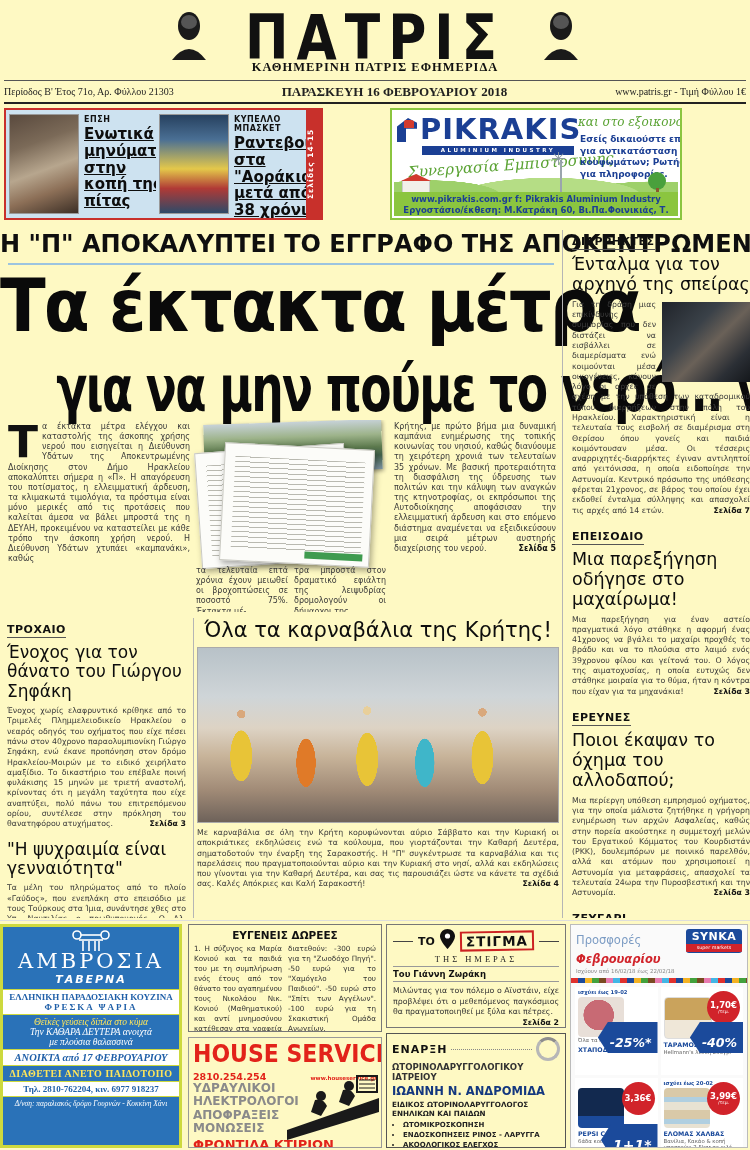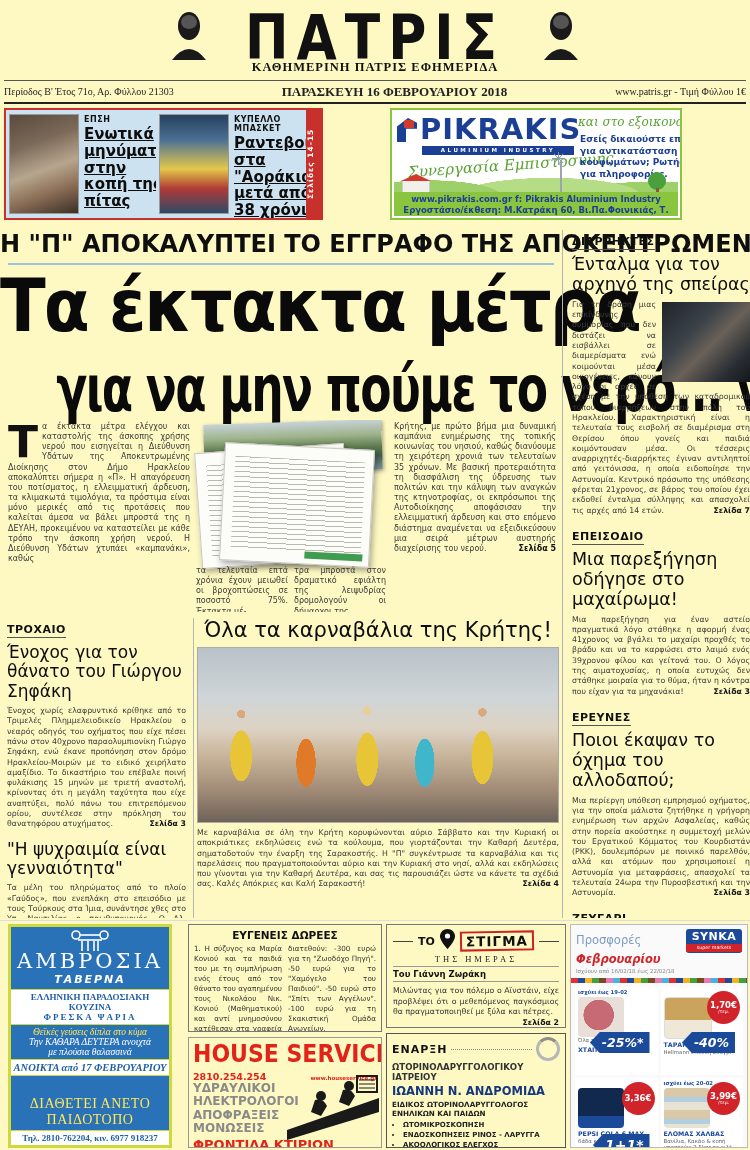--- a/index.html
+++ b/index.html
@@ -119,34 +119,34 @@
       radial-gradient(ellipse 18px 44px at 79% 63%,#e8c437 0 60%,transparent 61%),
       radial-gradient(circle 7px at 12% 38%,#d9a87c 0 60%,transparent 61%),
       radial-gradient(circle 7px at 47% 36%,#e8cf9a 0 60%,transparent 61%),
       radial-gradient(circle 7px at 79% 37%,#d9a87c 0 60%,transparent 61%),
       linear-gradient(180deg,#b8c2c8 0%,#cfd5d8 28%,#ddd3c4 46%,#c8b49a 62%,#a08a76 82%,#6e625a 100%);}
   .car-cap{font-size:7.8px;line-height:1.32;text-align:justify;color:#3a3a3a;margin-top:5px;}
 
   
   .bottom{position:absolute;top:920px;left:0;width:750px;height:230px;border-top:1px solid #ddd;}
 
-  .ambrosia{position:absolute;left:8px;top:3px;width:164px;height:224px;background:#2a72b8;
+  .ambrosia{position:absolute;left:0;top:3px;width:182px;height:224px;background:#2a72b8;
             border:3px solid #cdd93e;box-sizing:border-box;text-align:center;color:#fff;overflow:hidden;}
   .amb-col svg{display:block;margin:2px auto 0;}
   .amb-name{font-family:"DejaVu Serif",serif;font-size:21px;letter-spacing:3px;color:#fff;line-height:1;}
   .amb-type{font-size:11px;font-weight:bold;font-style:italic;letter-spacing:2px;margin:1px 0 3px;}
   .amb-band{border-top:1px solid #cdd93e;padding:2px 1px;font-family:"Liberation Serif",serif;}
   .amb-white{background:#fff;color:#1f5fa8;}
   .amb-l1{font-weight:bold;font-size:9px;}
   .amb-l2{font-weight:bold;font-size:9px;letter-spacing:2px;}
   .amb-l3{color:#ffe65a;font-style:italic;font-size:9.5px;}
   .amb-l4{font-size:9.5px;font-style:italic;}
   .amb-l5{font-size:9.5px;font-style:italic;}
   .amb-l6{font-weight:bold;font-style:italic;font-size:10.5px;}
-  .amb-l7{color:#ffe65a;font-weight:normal;font-size:14px;letter-spacing:.5px;margin-top:18px;}
+  .amb-l7{color:#ffe65a;font-weight:bold;font-size:10px;letter-spacing:.5px;}
   .amb-l8{font-weight:bold;font-size:9px;}
   .amb-l9{font-style:italic;font-size:7.5px;}
 
   .donations{position:absolute;left:188px;top:3px;width:194px;height:108px;border:1px solid #777;
              padding:3px 5px;box-sizing:border-box;overflow:hidden;}
   .don-title{text-align:center;font-weight:bold;font-size:10.5px;margin:1px 0 3px;color:#111;}
   .don-cols{display:flex;gap:6px;}
   .don-col{flex:1;font-size:7.2px;line-height:1.38;text-align:justify;color:#333;}
 
   .house{position:absolute;left:188px;top:116px;width:194px;height:111px;border:1px solid #999;
@@ -204,22 +204,22 @@
   .img-octopus{background:radial-gradient(circle at 45% 45%,#c86a74 0 45%,#e8dfd8 46% 100%);}
   .img-tarama{background:linear-gradient(180deg,#caa35c 0 55%,#efe7d8 56% 100%);border:1px solid #ddd;}
   .img-pepsi{background:linear-gradient(180deg,#12294f 0 70%,#1b4a9b 71% 100%);}
   .img-halvas{background:repeating-linear-gradient(180deg,#d9c9a8 0 9px,#b0cfe0 9px 14px,#e8e2d2 14px 22px);}
   .sy-name{font-size:6.3px;font-weight:800;color:#1b4a9b;margin-top:2px;line-height:1.2;}
   .sy-desc{font-size:5.4px;color:#666;line-height:1.25;}
   .sy-price{position:absolute;top:4px;right:3px;width:33px;height:33px;border-radius:50%;background:#d1232a;
             color:#fff;display:flex;flex-direction:column;align-items:center;justify-content:center;}
   .sy-price .pv{font-weight:800;font-size:8.5px;line-height:1;}
   .sy-price .pu{font-size:4.6px;line-height:1.2;}
-  .sy-badge{position:absolute;right:8px;bottom:22px;background:#1b4a9b;color:#fff;font-weight:800;
-            font-style:italic;font-size:12.5px;padding:3px 6px 3px 12px;
+  .sy-badge{position:absolute;right:0;bottom:22px;background:#1b4a9b;color:#fff;font-weight:800;
+            font-style:italic;font-size:12.5px;padding:13px 6px 3px 12px;
             clip-path:polygon(10px 0,100% 0,100% 100%,10px 100%,0 50%);}
   .badge-big{font-size:14px;bottom:10px;}
 </style>
 </head>
 <body>
 
 <div class="page">
 
   <div class="masthead">
     <span class="portrait p-left">
@@ -315,21 +315,21 @@
       <div class="sec-body">
         <span class="burglar"></span>
         <span>Για τη δράση μιας επικίνδυνης συμμορίας που δεν διστάζει να εισβάλλει σε διαμερίσματα ενώ κοιμούνται μέσα οικογένειες, κάνουν λόγο οι αρχές σε σχέση με την υπόθεση των καταδρομικού τύπου διαρρήξεων στην πόλη του Ηρακλείου. Χαρακτηριστική είναι η τελευταία τους εισβολή σε διαμέρισμα στη Θερίσου όπου γονείς και παιδιά κοιμόντουσαν μέσα. Οι τέσσερις αναρριχητές-διαρρήκτες έγιναν αντιληπτοί από γειτόνισσα, η οποία ειδοποίησε την Αστυνομία. Κεντρικό πρόσωπο της υπόθεσης φέρεται 21χρονος, σε βάρος του οποίου έχει εκδοθεί ένταλμα σύλληψης και απασχολεί τις αρχές από 14 ετών.</span>
         <b class="pref">Σελίδα 7</b>
       </div>
     </div>
     <div class="sec">
       <div><span class="sec-kicker">ΕΠΕΙΣΟΔΙΟ</span></div>
       <div class="sec-head">Μια παρεξήγηση οδήγησε στο μαχαίρωμα!</div>
       <div class="sec-body">
-        <span>Μια παρεξήγηση για έναν αστείο πραγματικά λόγο στάθηκε η αφορμή ένας 41χρονος να βγάλει το μαχαίρι προχθές το βράδυ και να το καρφώσει στο λαιμό ενός 39χρονου φίλου και γείτονά του. Ο λόγος της αιματοχυσίας, η οποία ευτυχώς δεν στάθηκε μοιραία για το θύμα, ήταν η κόντρα που είχαν για τα μηχανάκια!</span>
+        <span>Μια παρεξήγηση για έναν αστείο πραγματικά λόγο στάθηκε η αφορμή ένας 41χρονος να βγάλει το μαχαίρι προχθές το βράδυ και να το πλούσια στο λαιμό ενός 39χρονου φίλου και γείτονά του. Ο λόγος της αιματοχυσίας, η οποία ευτυχώς δεν στάθηκε μοιραία για το θύμα, ήταν η κόντρα που είχαν για τα μηχανάκια!</span>
         <b class="pref">Σελίδα 3</b>
       </div>
     </div>
     <div class="sec">
       <div><span class="sec-kicker">ΕΡΕΥΝΕΣ</span></div>
       <div class="sec-head">Ποιοι έκαψαν το όχημα του αλλοδαπού;</div>
       <div class="sec-body">
         <span>Μια περίεργη υπόθεση εμπρησμού οχήματος, για την οποία μάλιστα ζητήθηκε η γρήγορη ενημέρωση των αρχών Ασφαλείας, καθώς στην πορεία ακούστηκε η συμμετοχή μελών του Εργατικού Κόμματος του Κουρδιστάν (ΡΚΚ), δουλεμπόρων με ποινικό παρελθόν, αλλά και ατόμων που χρησιμοποιεί η Αστυνομία για μεταφράσεις, απασχολεί τα τελευταία 24ωρα την Πυροσβεστική και την Αστυνομία.</span>
         <b class="pref">Σελίδα 3</b>
       </div>

